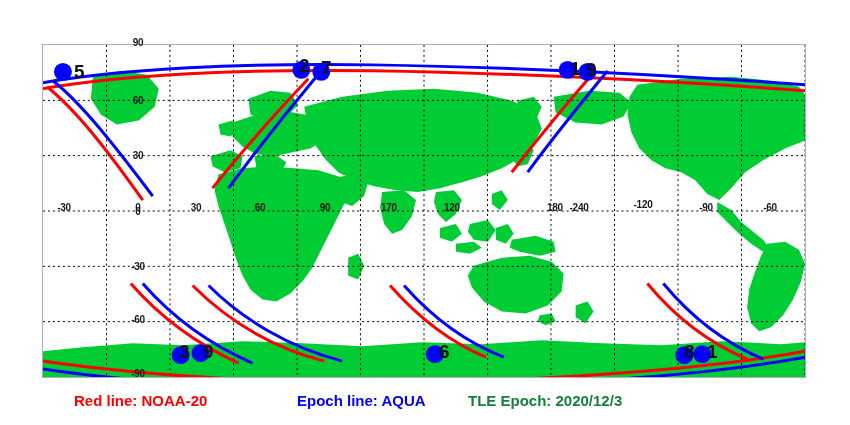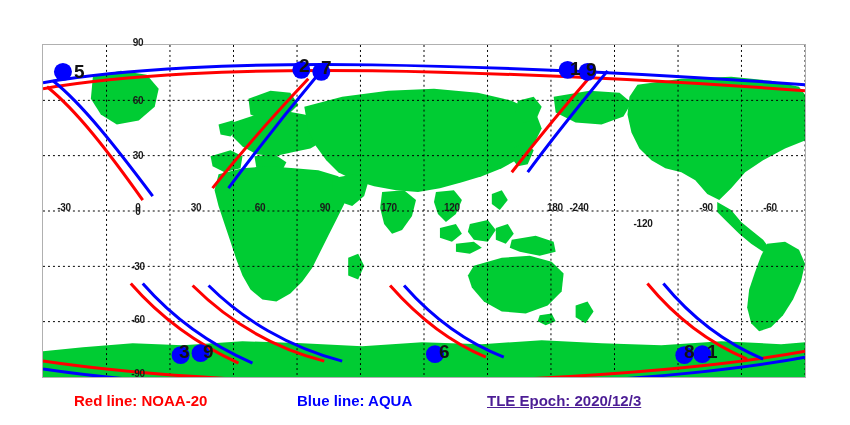--- a/index.html
+++ b/index.html
@@ -74,21 +74,21 @@
   .legend-entry {
     position: absolute;
     font-family: "Liberation Sans", sans-serif;
     font-size: 15px;
     font-weight: bold;
     white-space: nowrap;
     top: 0;
   }
   #legend-red  { left: 27px;  color: #ff0000; }
   #legend-blue { left: 250px; color: #0000ff; }
-  #legend-tle  { left: 440px; color: #4c1d95; text-decoration: underline; }
+  #legend-tle  { left: 421px; color: #15803d; }
 </style>
 </head>
 <body>
 
 <div id="map-figure">
 
   <div class="plot-frame">
 
     <svg class="map-svg" viewBox="0 0 764 334" preserveAspectRatio="none">
 
@@ -230,23 +230,23 @@
 
   <span class="axis-label" style="left:64px; top:207px;">-30</span>
   <span class="axis-label" style="left:138px; top:207px;">0</span>
   <span class="axis-label" style="left:196px; top:207px;">30</span>
   <span class="axis-label" style="left:260px; top:207px;">60</span>
   <span class="axis-label" style="left:325px; top:207px;">90</span>
   <span class="axis-label" style="left:389px; top:207px;">170</span>
   <span class="axis-label" style="left:452px; top:207px;">120</span>
   <span class="axis-label" style="left:515px; top:207px;margin-left:40px;">180</span>
   <span class="axis-label" style="left:579px; top:207px;">-240</span>
-  <span class="axis-label" style="left:643px; top:223px;">-120</span>
+  <span class="axis-label" style="left:643px; top:204px;">-120</span>
   <span class="axis-label" style="left:706px; top:207px;">-90</span>
   <span class="axis-label" style="left:770px; top:207px;">-60</span>
 
   <div class="legend">
     <span class="legend-entry" id="legend-red">Red line: NOAA-20</span>
-    <span class="legend-entry" id="legend-blue">Blue line: AQUA</span>
+    <span class="legend-entry" id="legend-blue">Epoch line: AQUA</span>
     <span class="legend-entry" id="legend-tle">TLE Epoch: 2020/12/3</span>
   </div>
 
 </div>
 
 </body></html>

